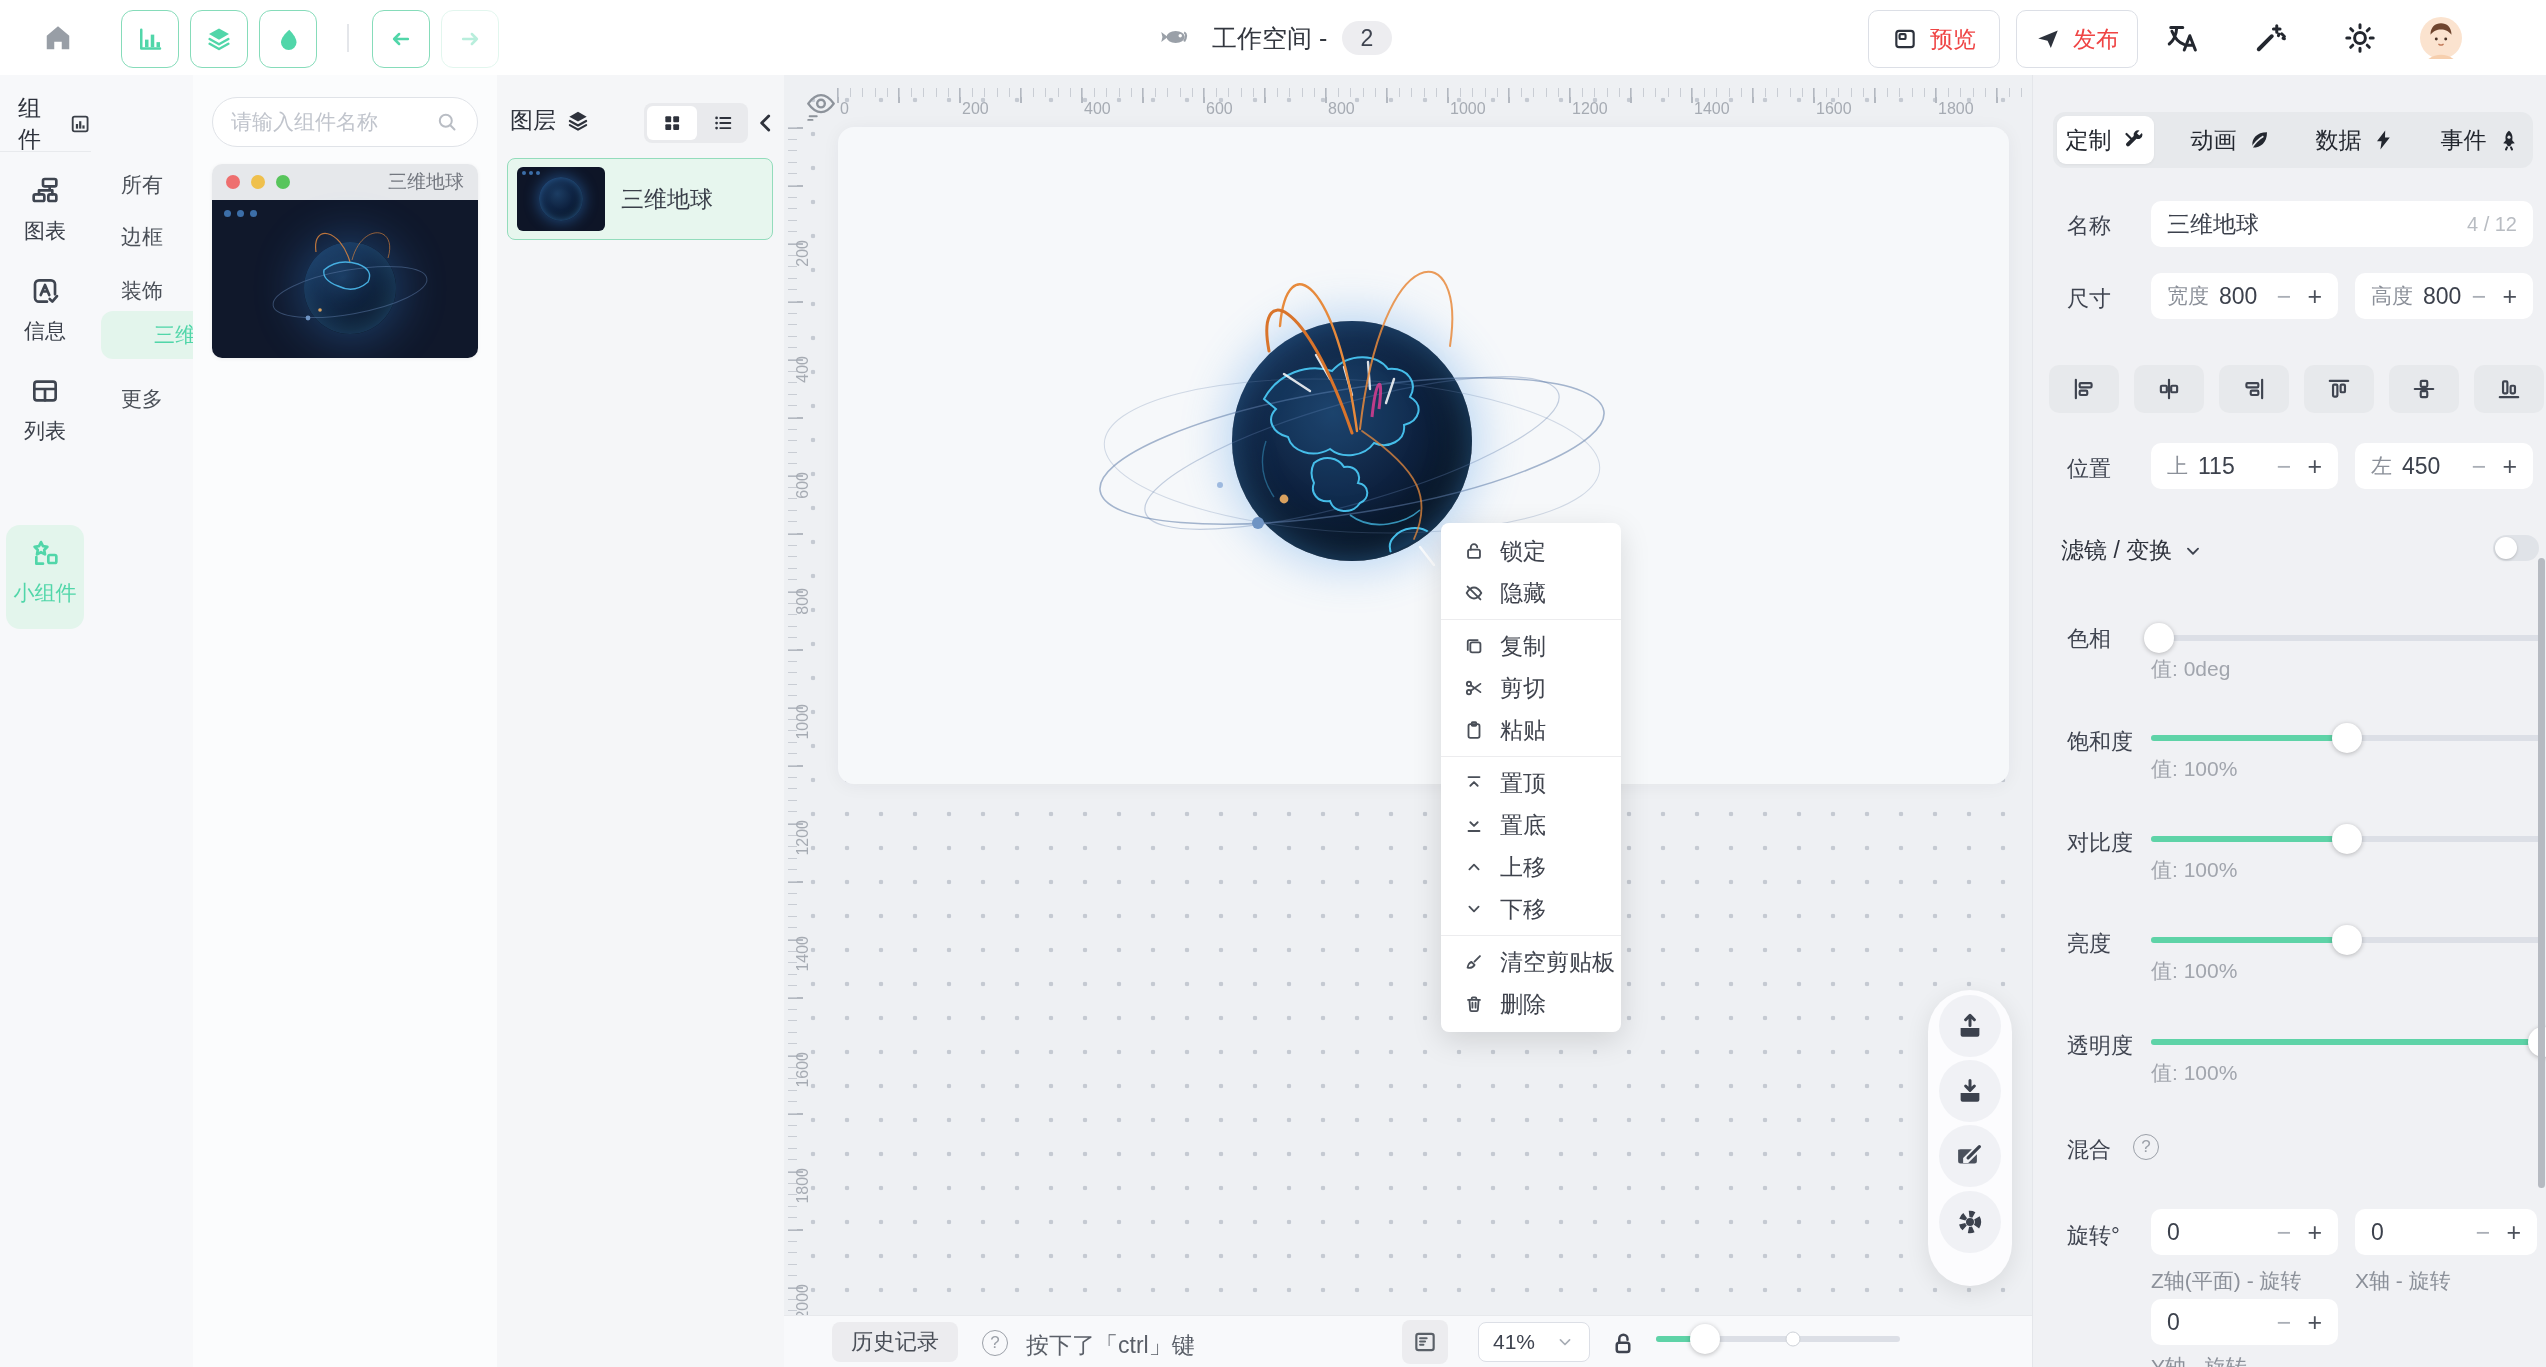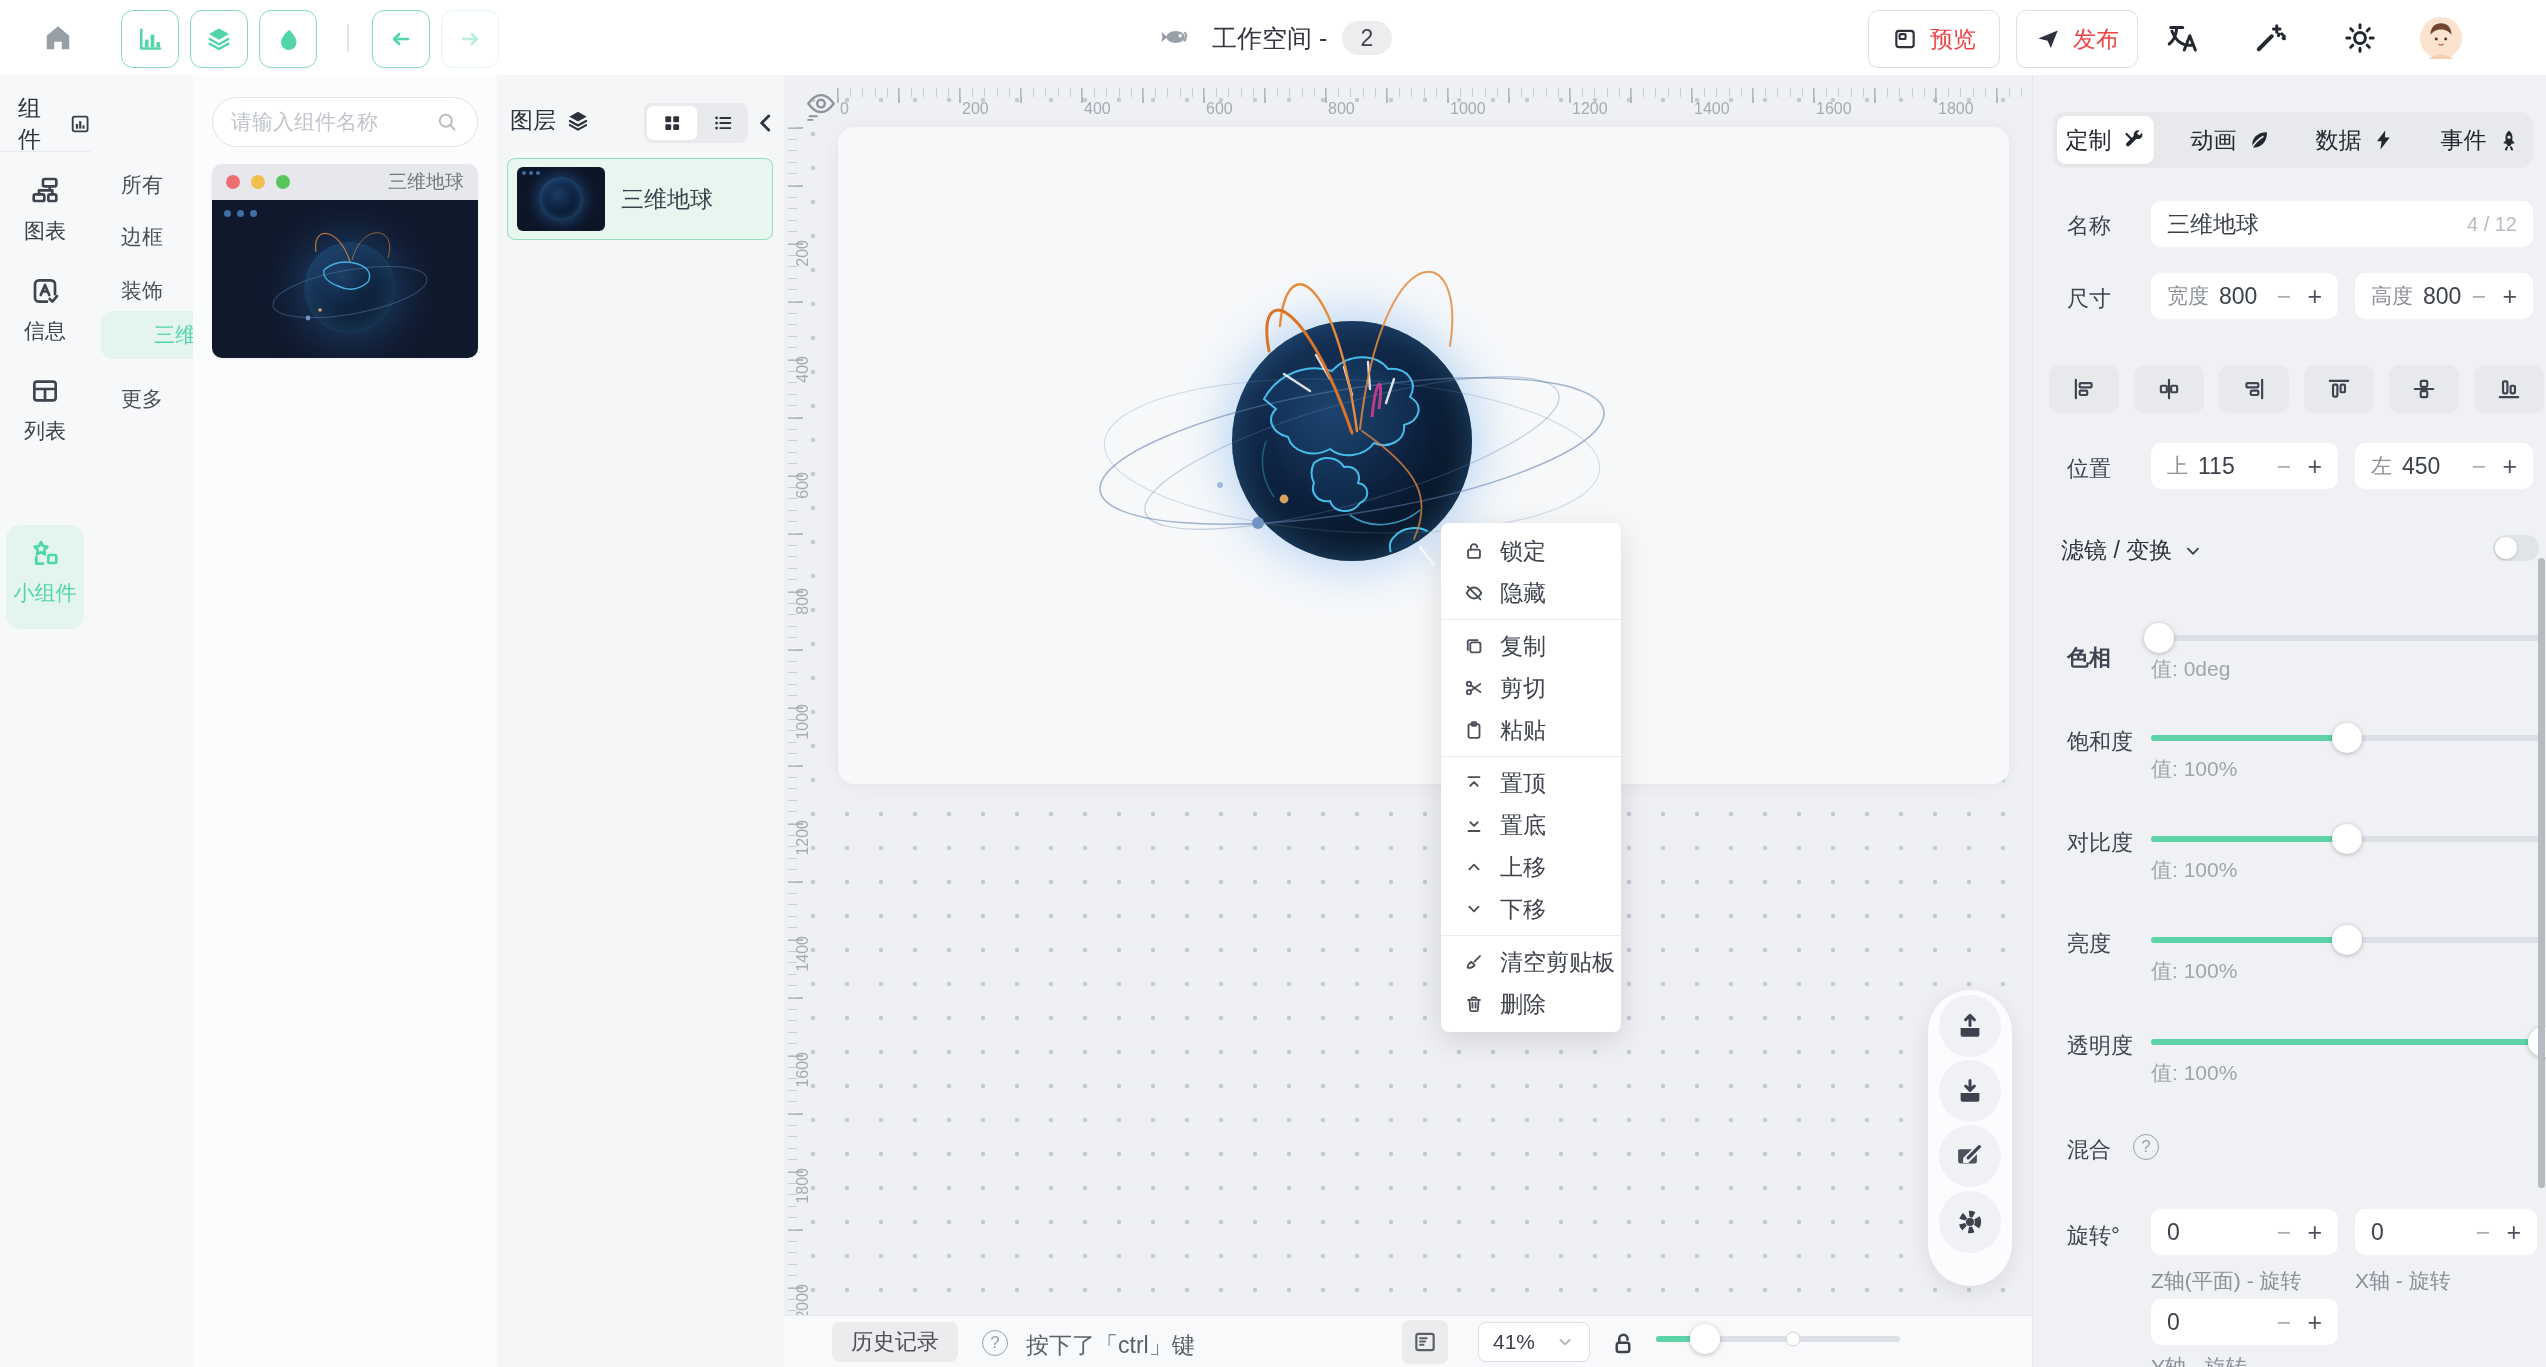--- a/index.html
+++ b/index.html
@@ -631,21 +631,21 @@
     <div class="ab" style="left:28px;top:460px;display:flex;align-items:center;gap:10px;">
       <span style="font-size:23px;color:#2e323c;">滤镜 / 变换</span>
       <svg width="22" height="22" viewBox="0 0 24 24" style="color:#3f4450;">
           <path class="ic" d="M6.5 9.5 12 15 17.5 9.5"></path>
         </svg>
     </div>
     <div class="toggle" style="left:460px;top:460px;">
         <span class="knob"></span>
       </div>
 
-    <span class="flabel" style="top:568px;font-weight:bold;">色相</span>
+    <span class="flabel" style="top:549px;">色相</span>
     <div class="sl" style="left:118px;top:560px;width:392px;height:6px;">
       <div class="sl-track"></div>
         <div class="sl-fill" style="width: 2%;"></div>
         <div class="sl-knob" style="left: 2%;"></div>
     </div>
     <span class="valtext" style="left:118px;top:580px;">值: 0deg</span>
 
     <span class="flabel" style="top:652px;">饱和度</span>
     <div class="sl" style="left:118px;top:660px;width:392px;height:6px;">
       <div class="sl-track"></div>

